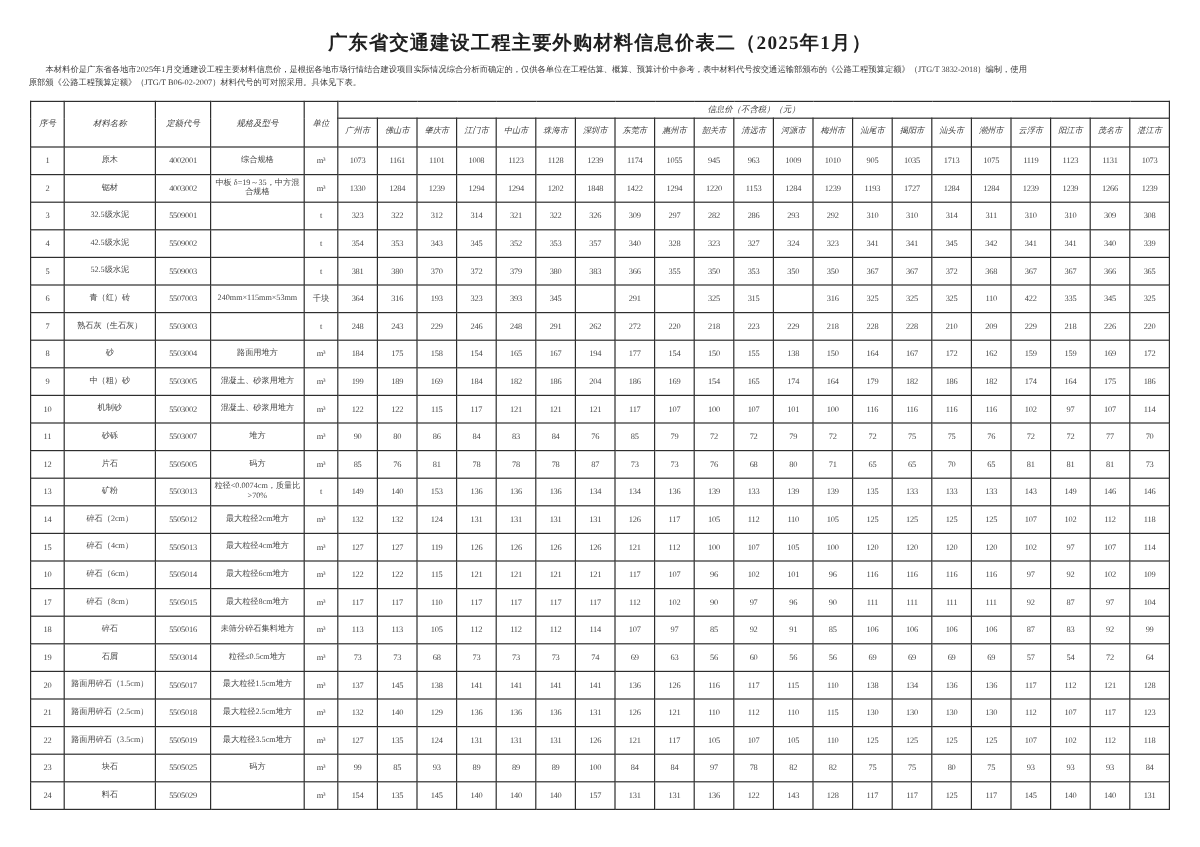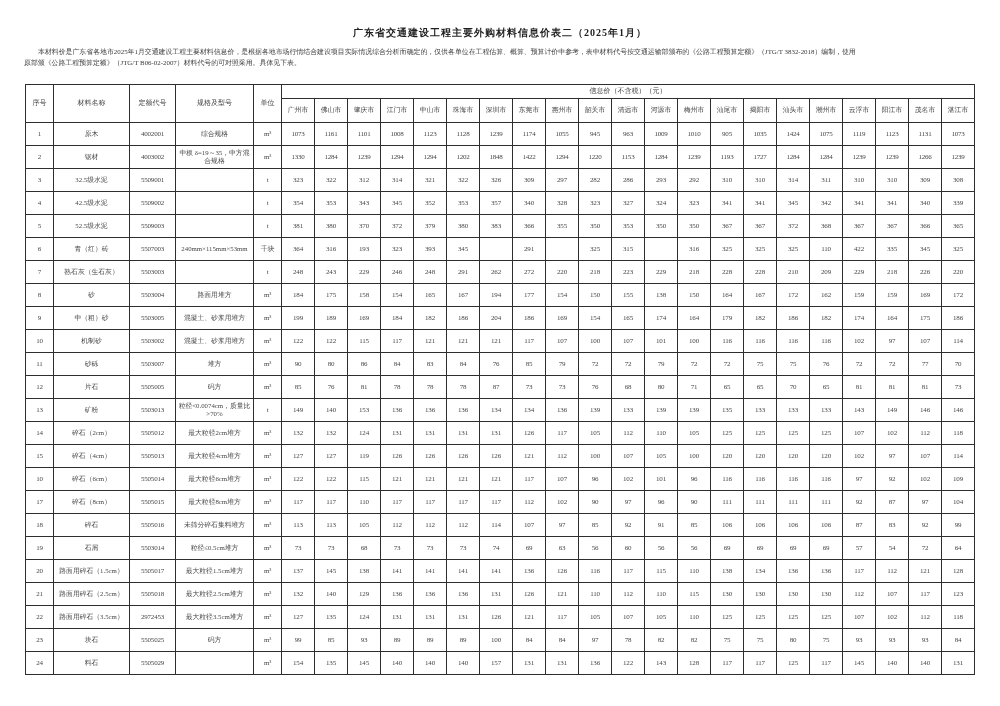--- a/index.html
+++ b/index.html
@@ -1,32 +1,32 @@
 <!DOCTYPE html>
 <html><head>
 <meta charset="utf-8">
 <style>
   * { margin:0; padding:0; box-sizing:border-box; }
   html,body { width:1000px; height:706px; background:#ffffff; overflow:hidden;
               font-family:"Liberation Serif", serif; }
   .page { width:1000px; height:706px; position:relative; color:#3d3d3d; }
-  .title { text-align:center; font-weight:bold; font-size:10px; color:#1f1f1f;
+  .title { text-align:center; font-weight:bold; font-size:16px; color:#1f1f1f;
            padding-top:26px; letter-spacing:1px; }
   .intro { margin:6px 24px 0 24px; font-size:6.9px; line-height:1.65; color:#3a3a3a;
            text-align:justify; }
   .intro .ind { display:inline-block; width:14px; }
   table.price { position:absolute; left:25px; top:84px; width:950px;
                 border-collapse:collapse; table-layout:fixed;
                 border:1.6px solid #1b1b1b; }
   th, td { border:0.9px solid #2e2e2e; font-weight:normal; text-align:center;
            vertical-align:middle; font-size:7px; color:#474747; padding:0 1px;
            overflow:hidden; line-height:1.25; }
   thead tr.h1 { height:14px; }
   thead tr.h2 { height:24px; }
-  thead th { font-size:7px; color:#3f3f3f; }
+  thead th { font-size:7px; color:#3f3f3f;font-style:italic; }
   thead tr.h2 th { font-size:6.8px; }
   tbody tr { height:23px; }
   td.name, td.spec { font-size:6.8px; }
   td.num { font-size:7px; letter-spacing:-0.2px; }
   col.c-no { width:28px; } col.c-name { width:76px; } col.c-code { width:46px; }
   col.c-spec { width:78px; } col.c-unit { width:28px; }
 </style>
 </head>
 <body>
 
@@ -116,21 +116,21 @@
           <td class="num">1128</td>
           <td class="num">1239</td>
           <td class="num">1174</td>
           <td class="num">1055</td>
           <td class="num">945</td>
           <td class="num">963</td>
           <td class="num">1009</td>
           <td class="num">1010</td>
           <td class="num">905</td>
           <td class="num">1035</td>
-          <td class="num">1424</td>
+          <td class="num">1713</td>
           <td class="num">1075</td>
           <td class="num">1119</td>
           <td class="num">1123</td>
           <td class="num">1131</td>
           <td class="num">1073</td>
         </tr>
         <tr>
           <td class="num">2</td>
           <td class="name">锯材</td>
           <td class="num">4003002</td>
@@ -686,21 +686,21 @@
           <td class="num">130</td>
           <td class="num">130</td>
           <td class="num">112</td>
           <td class="num">107</td>
           <td class="num">117</td>
           <td class="num">123</td>
         </tr>
         <tr>
           <td class="num">22</td>
           <td class="name">路面用碎石（3.5cm）</td>
-          <td class="num">2972453</td>
+          <td class="num">5505019</td>
           <td class="spec">最大粒径3.5cm堆方</td>
           <td class="num">m³</td>
           <td class="num">127</td>
           <td class="num">135</td>
           <td class="num">124</td>
           <td class="num">131</td>
           <td class="num">131</td>
           <td class="num">131</td>
           <td class="num">126</td>
           <td class="num">121</td>

